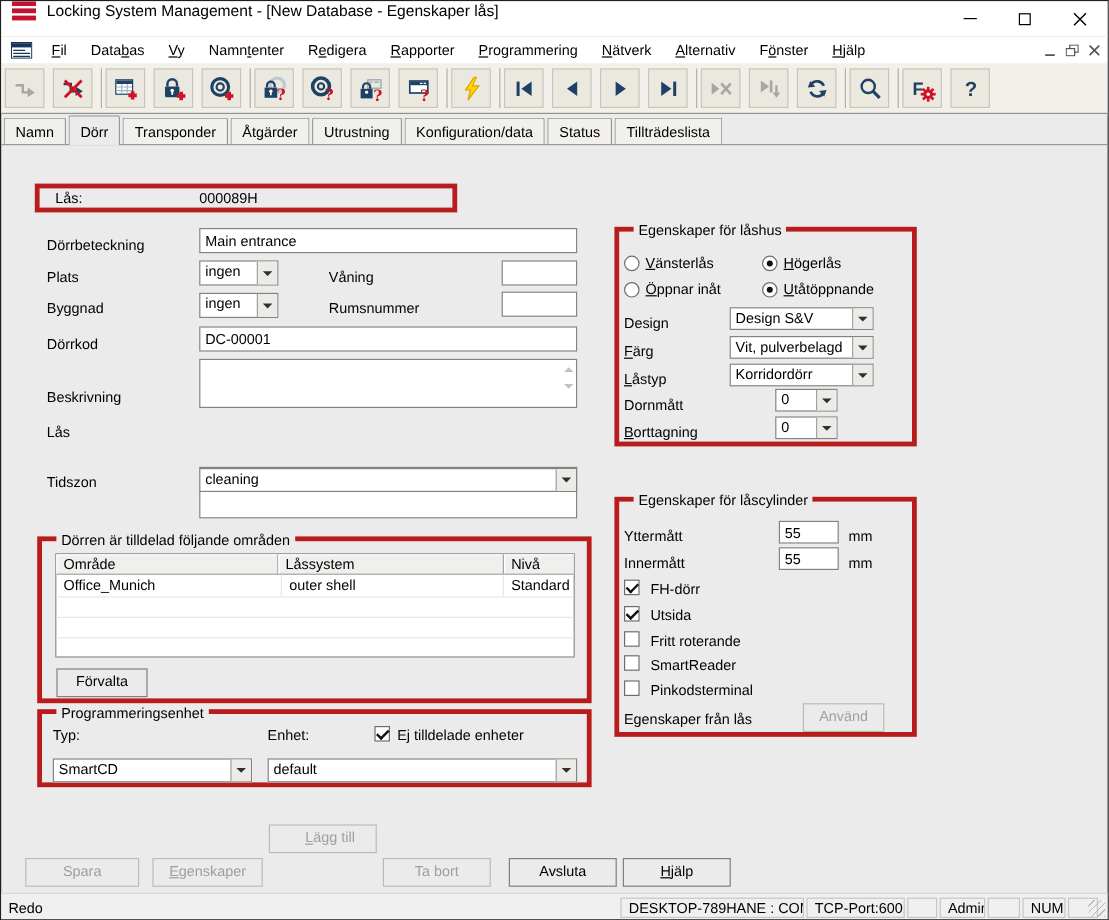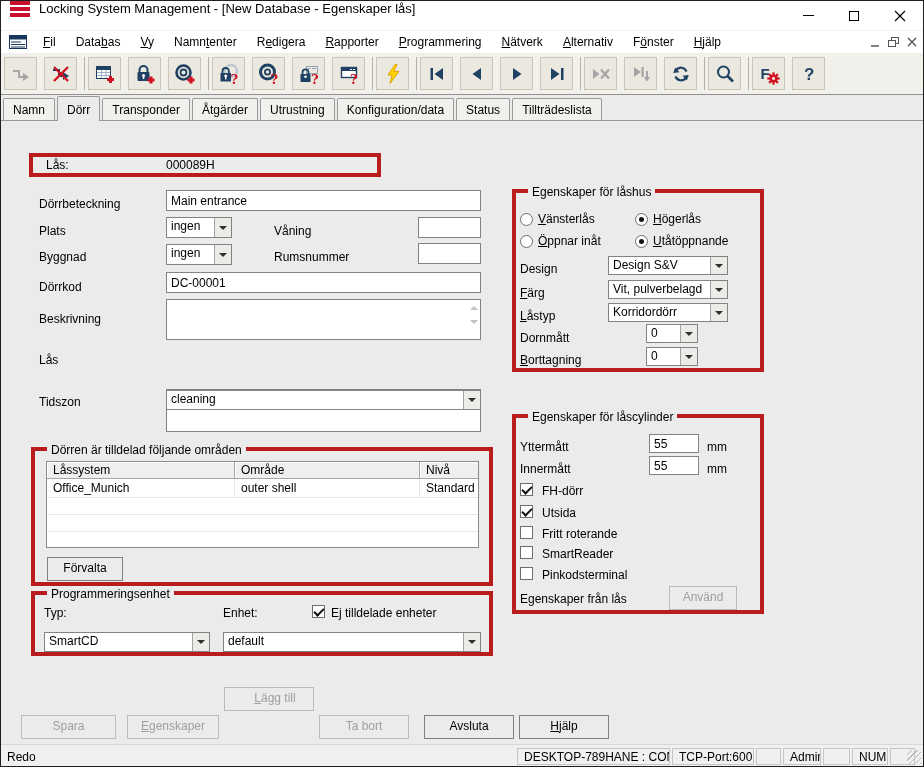--- a/index.html
+++ b/index.html
@@ -319,21 +319,21 @@
   <div class="combo" style="left:165px; top:243px; width:66px; height:21px;">
     <span class="cval">ingen</span>
       <span class="cbtn"></span>
   </div>
   <div class="lbl" style="left:273px; top:249px;">Rumsnummer</div>
   <input class="tin" style="left: 417px; top: 242px; width: 63px; height: 21px;" value="">
 
   <div class="lbl" style="left:38px; top:279px;">Dörrkod</div>
   <input class="tin" style="left: 165px; top: 271px; width: 315px; height: 21px;" value="DC-00001">
 
-  <div class="lbl" style="left:38px; top:311px;">Beskrivning</div>
+  <div class="lbl" style="left:38px; top:323px;">Beskrivning</div>
   <div class="ta" style="left:165px; top:298px; width:315px; height:41px;">
     <span></span>
     <span class="scrollhints">
       <span class="tri-up"></span>
       <span class="tri-dn"></span>
     </span>
   </div>
 
   <div class="lbl" style="left:38px; top:352px;">Lås</div>
   <div class="ta" style="left:165px; top:352px; width:315px; height:43px;margin-top:36px;">
@@ -344,22 +344,22 @@
   <div class="combo" style="left:165px; top:389px; width:315px; height:20px;">
     <span class="cval">cleaning</span>
       <span class="cbtn"></span>
   </div>
 
   <div class="group" style="left:30px; top:446px; width:462px; height:139px;">
     <div class="gtitle">Dörren är tilldelad följande områden</div>
   </div>
   <div class="areas-table">
     <div class="trow">
+      <div class="th" style="width:185px;">Område</div>
       <div class="th" style="width:188px;">Låssystem</div>
-      <div class="th" style="width:185px;">Område</div>
       <div class="th" style="width:58px; border-right:none;">Nivå</div>
     </div>
     <div class="trow data-row">
       <div class="td" style="width:188px;">Office_Munich</div>
       <div class="td" style="width:185px;">outer shell</div>
       <div class="td" style="width:58px; border-right:none;">Standard</div>
     </div>
     <div class="filler"></div>
     <div class="filler"></div>
     <div class="filler" style="border-bottom:none;"></div>

